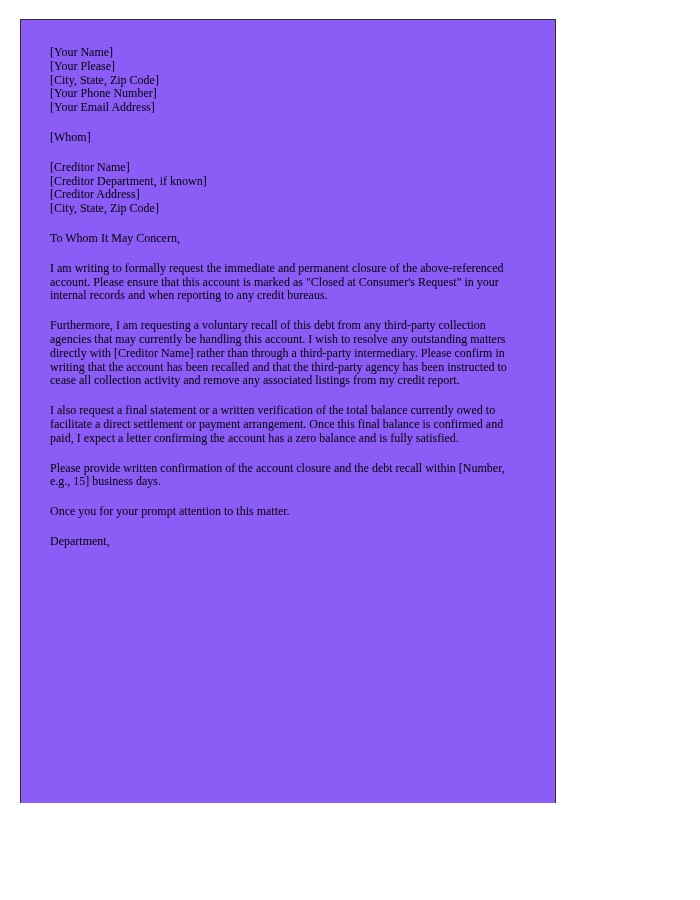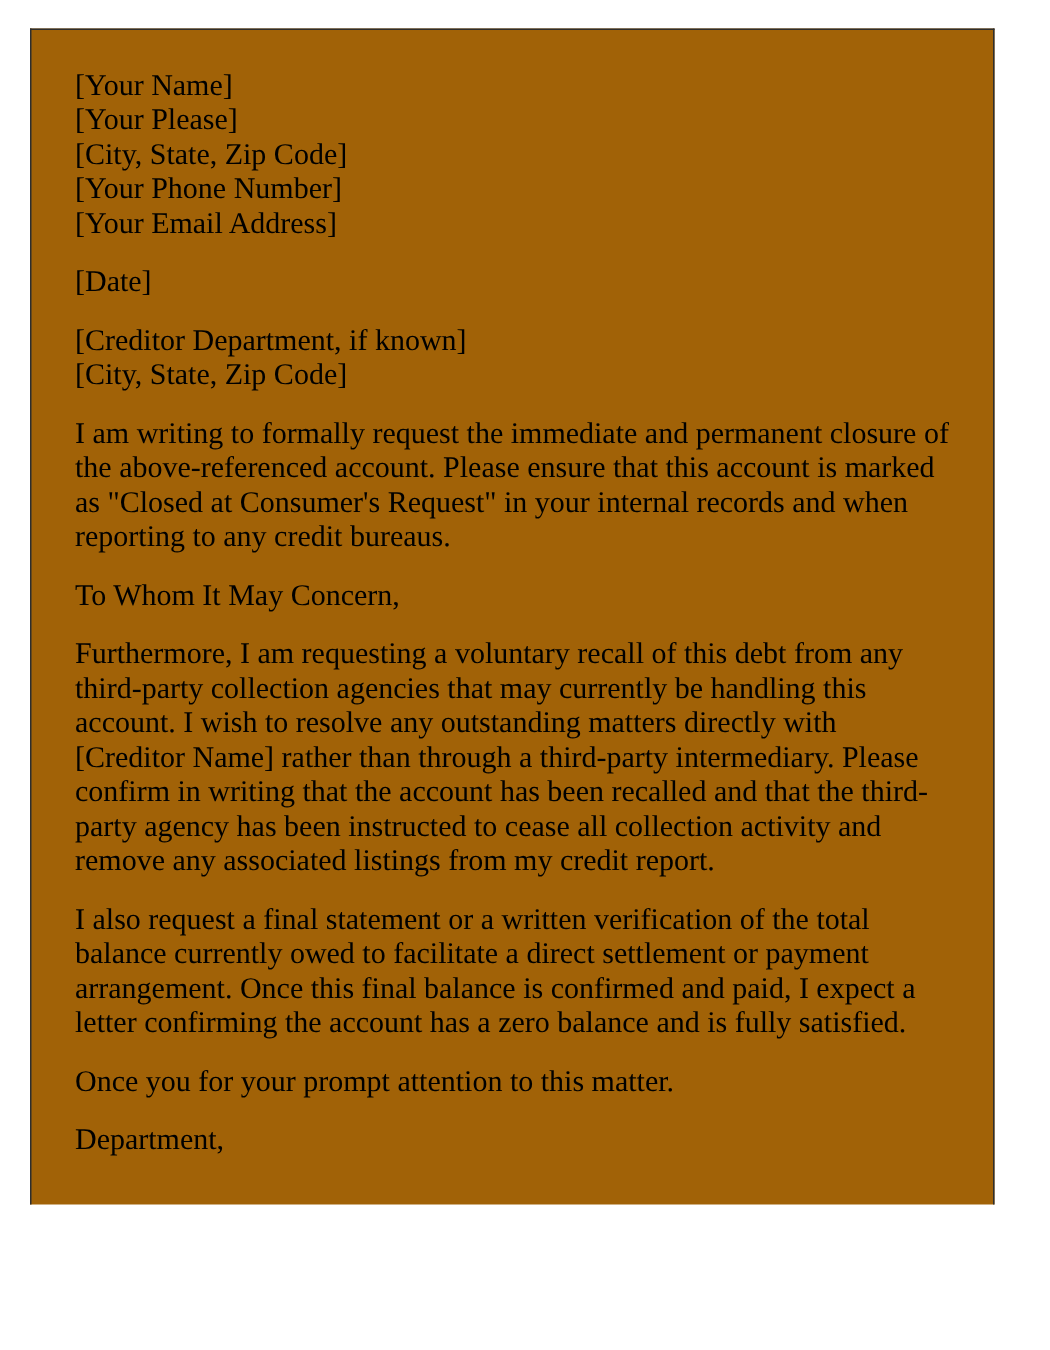--- a/index.html
+++ b/index.html
@@ -7,31 +7,31 @@
       padding: 0;
       background: #ffffff;
       width: 700px;
       height: 900px;
       font-family: "Liberation Serif", "DejaVu Serif", serif;
     }
     .page {
       position: absolute;
       left: 20px;
       top: 19px;
-      width: 643px;
+      width: 536px;
       height: 784px;
       box-sizing: border-box;
       border: 1px solid #2e2e2e;
       border-bottom: none;
       padding: 26px 28px 0 29px;
-      font-size: 20px;
+      font-size: 12px;
       line-height: 1.15;
       color: #000000;
       overflow: hidden;
-      background: #a16207;
+      background: #8b5cf6;
     }
     .block {
       margin: 16px 0;
     }
     .block:first-child {
       margin-top: 0;
     }
     .line {
       display: block;
     }
@@ -42,31 +42,34 @@
 <div class="page">
 
   <div class="block">
     <span class="line">[Your Name]</span>
     <span class="line">[Your Please]</span>
     <span class="line">[City, State, Zip Code]</span>
     <span class="line">[Your Phone Number]</span>
     <span class="line">[Your Email Address]</span>
   </div>
 
-  <div class="block">[Date]</div>
+  <div class="block">[Whom]</div>
 
   <div class="block">
+    <span class="line">[Creditor Name]</span>
     <span class="line">[Creditor Department, if known]</span>
+    <span class="line">[Creditor Address]</span>
     <span class="line">[City, State, Zip Code]</span>
   </div>
 
 
+  <div class="block">To Whom It May Concern,</div>
+
   <div class="block">I am writing to formally request the immediate and permanent closure of the above-referenced account. Please ensure that this account is marked as "Closed at Consumer's Request" in your internal records and when reporting to any credit bureaus.</div>
-
-  <div class="block">To Whom It May Concern,</div>
   <div class="block">Furthermore, I am requesting a voluntary recall of this debt from any third-party collection agencies that may currently be handling this account. I wish to resolve any outstanding matters directly with [Creditor Name] rather than through a third-party intermediary. Please confirm in writing that the account has been recalled and that the third-party agency has been instructed to cease all collection activity and remove any associated listings from my credit report.</div>
   <div class="block">I also request a final statement or a written verification of the total balance currently owed to facilitate a direct settlement or payment arrangement. Once this final balance is confirmed and paid, I expect a letter confirming the account has a zero balance and is fully satisfied.</div>
+  <div class="block">Please provide written confirmation of the account closure and the debt recall within [Number, e.g., 15] business days.</div>
   <div class="block">Once you for your prompt attention to this matter.</div>
 
   <div class="block">Department,</div>
 
 
 </div>
 
 </body></html>

